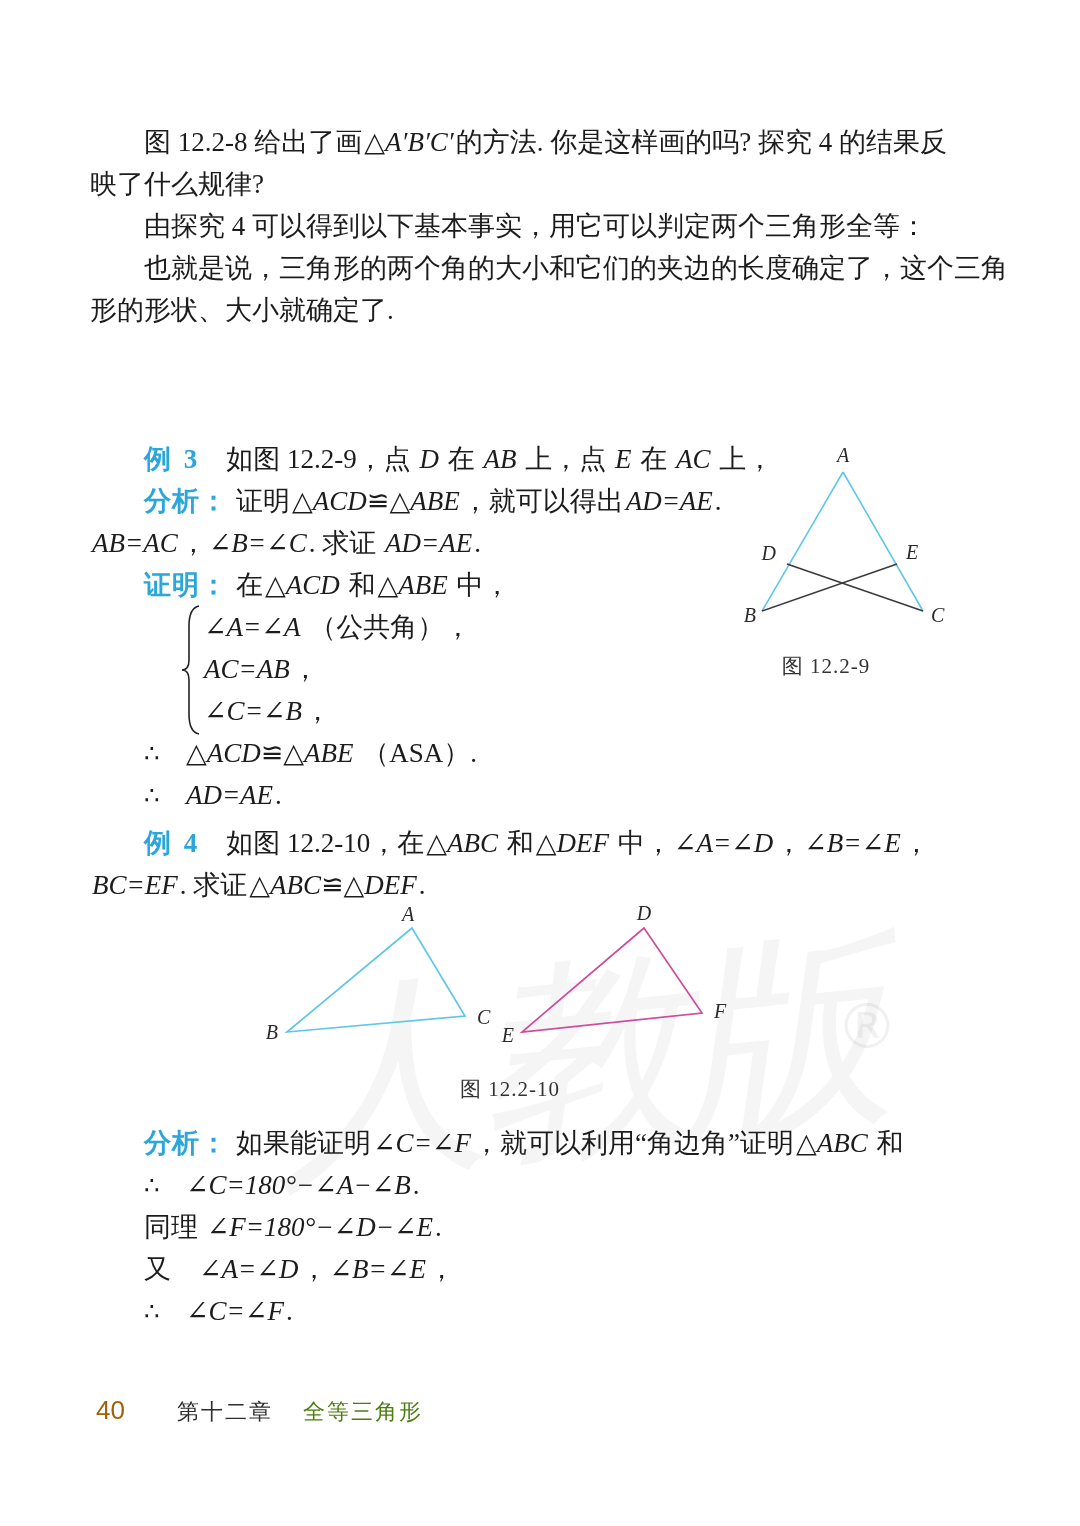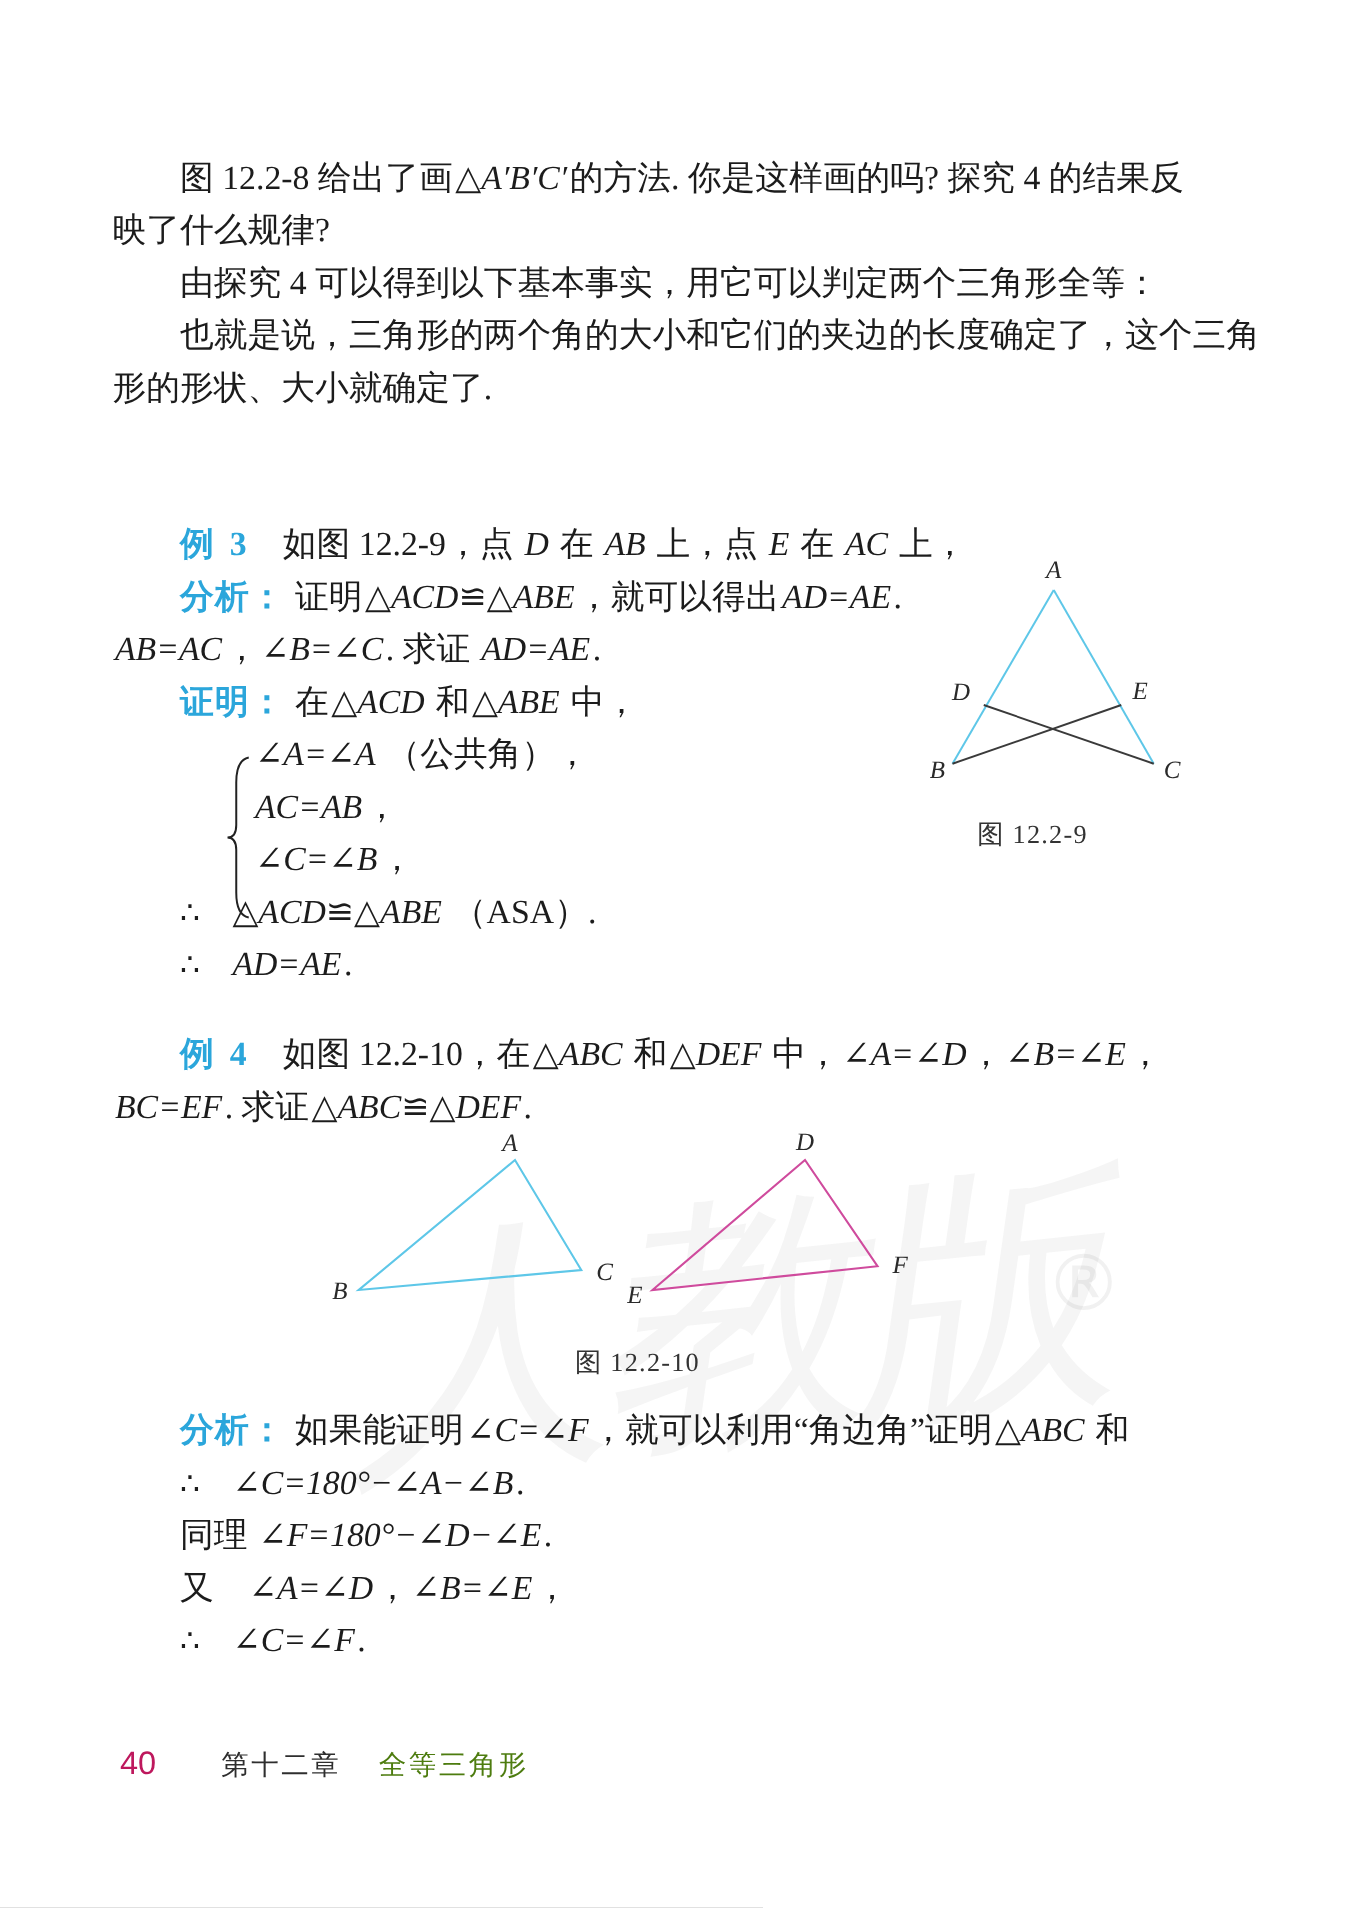--- a/index.html
+++ b/index.html
@@ -18,21 +18,21 @@
     letter-spacing:-12px; pointer-events:none; white-space:nowrap;
   }
   .wm-r {
     position:absolute; left:836px; top:990px; z-index:0;
     font-size:62px; font-family:"DejaVu Sans",sans-serif;
     color:rgba(60,60,60,0.07); pointer-events:none;
   }
   
   .col { position:absolute; left:90px; width:910px; z-index:1; }
   .sec-intro { top:121px; }
-  .sec-ex3 { top:414px; }
+  .sec-ex3 { top:438px; }
   .sec-ex4 { top:822px; }
   .ln { height:42px; line-height:42px; font-size:27px; white-space:nowrap; }
   .indent { padding-left:54px; }
   .in-brace { padding-left:112px; }
   .sp18 { height:18px; }
   
   .seg-cn { }
   .seg-cn2 { margin-right:26px; }
   .seg-math { font-style:italic; padding:0 2px;
     font-family:"Liberation Serif","DejaVu Serif","DejaVu Sans",serif; }
@@ -47,21 +47,21 @@
   .fig10wrap { margin-left:140px; width:560px; }
   .fig10-caption { width:560px; text-align:center; margin-top:24px; height:30px;
     line-height:30px; font-size:21px; color:#333; letter-spacing:1px; }
   .vlabel { font-style:italic; font-size:20px; fill:#2a2a2a;
     font-family:"Liberation Serif","DejaVu Serif",serif; }
   .brace { position:absolute; left:178px; top:604px; z-index:1; }
   
   .footer { position:absolute; left:96px; top:1392px; z-index:1; height:36px;
     line-height:36px; white-space:nowrap; }
   .pgnum { font-family:"Liberation Sans","DejaVu Sans",sans-serif;
-    font-size:26px; color:#be185d; font-weight:500; }
+    font-size:26px; color:#a16207; font-weight:500; }
   .chap { font-size:22px; color:#2e2e2e; margin-left:48px; letter-spacing:2px; }
   .chap2 { font-size:22px; color:#4d7c0f; margin-left:26px; letter-spacing:2px; }
 </style>
 </head>
 <body>
 
 <div class="page">
 
   <div class="wm">人教版</div>
   <div class="wm-r">®</div>

